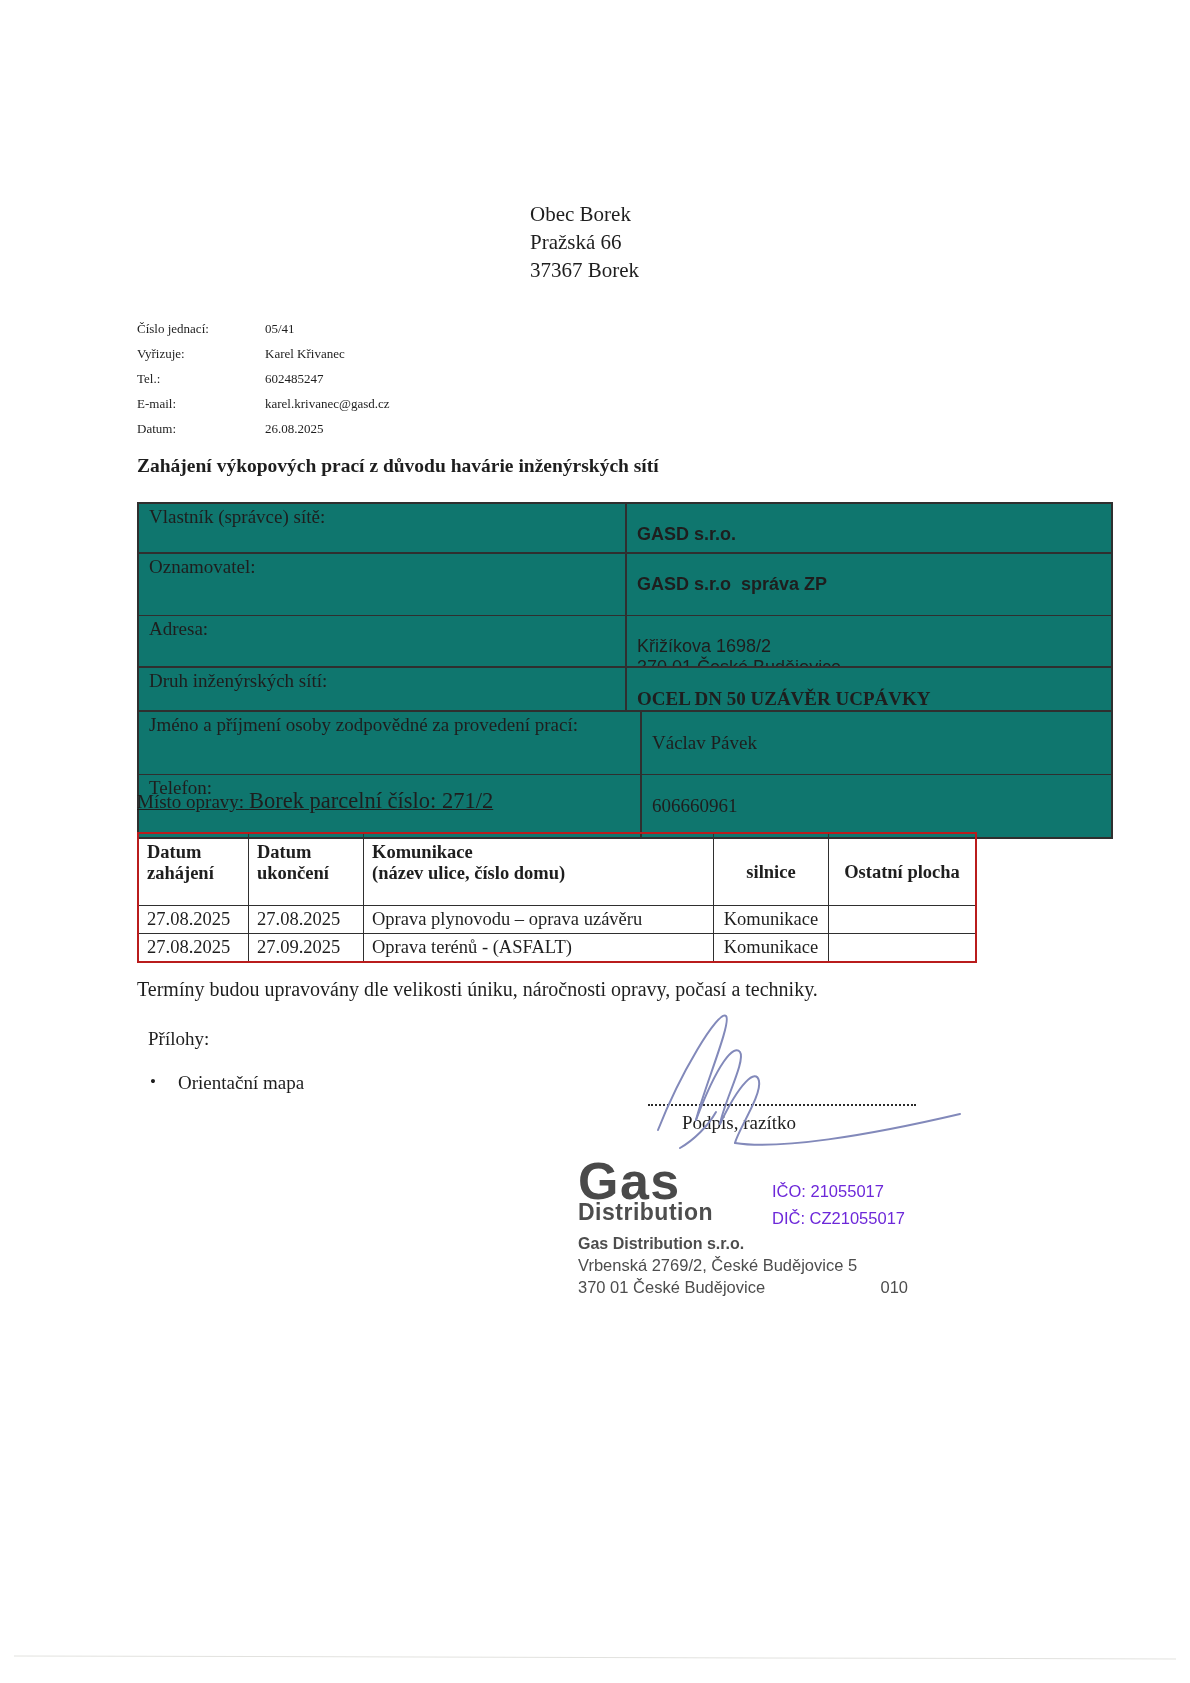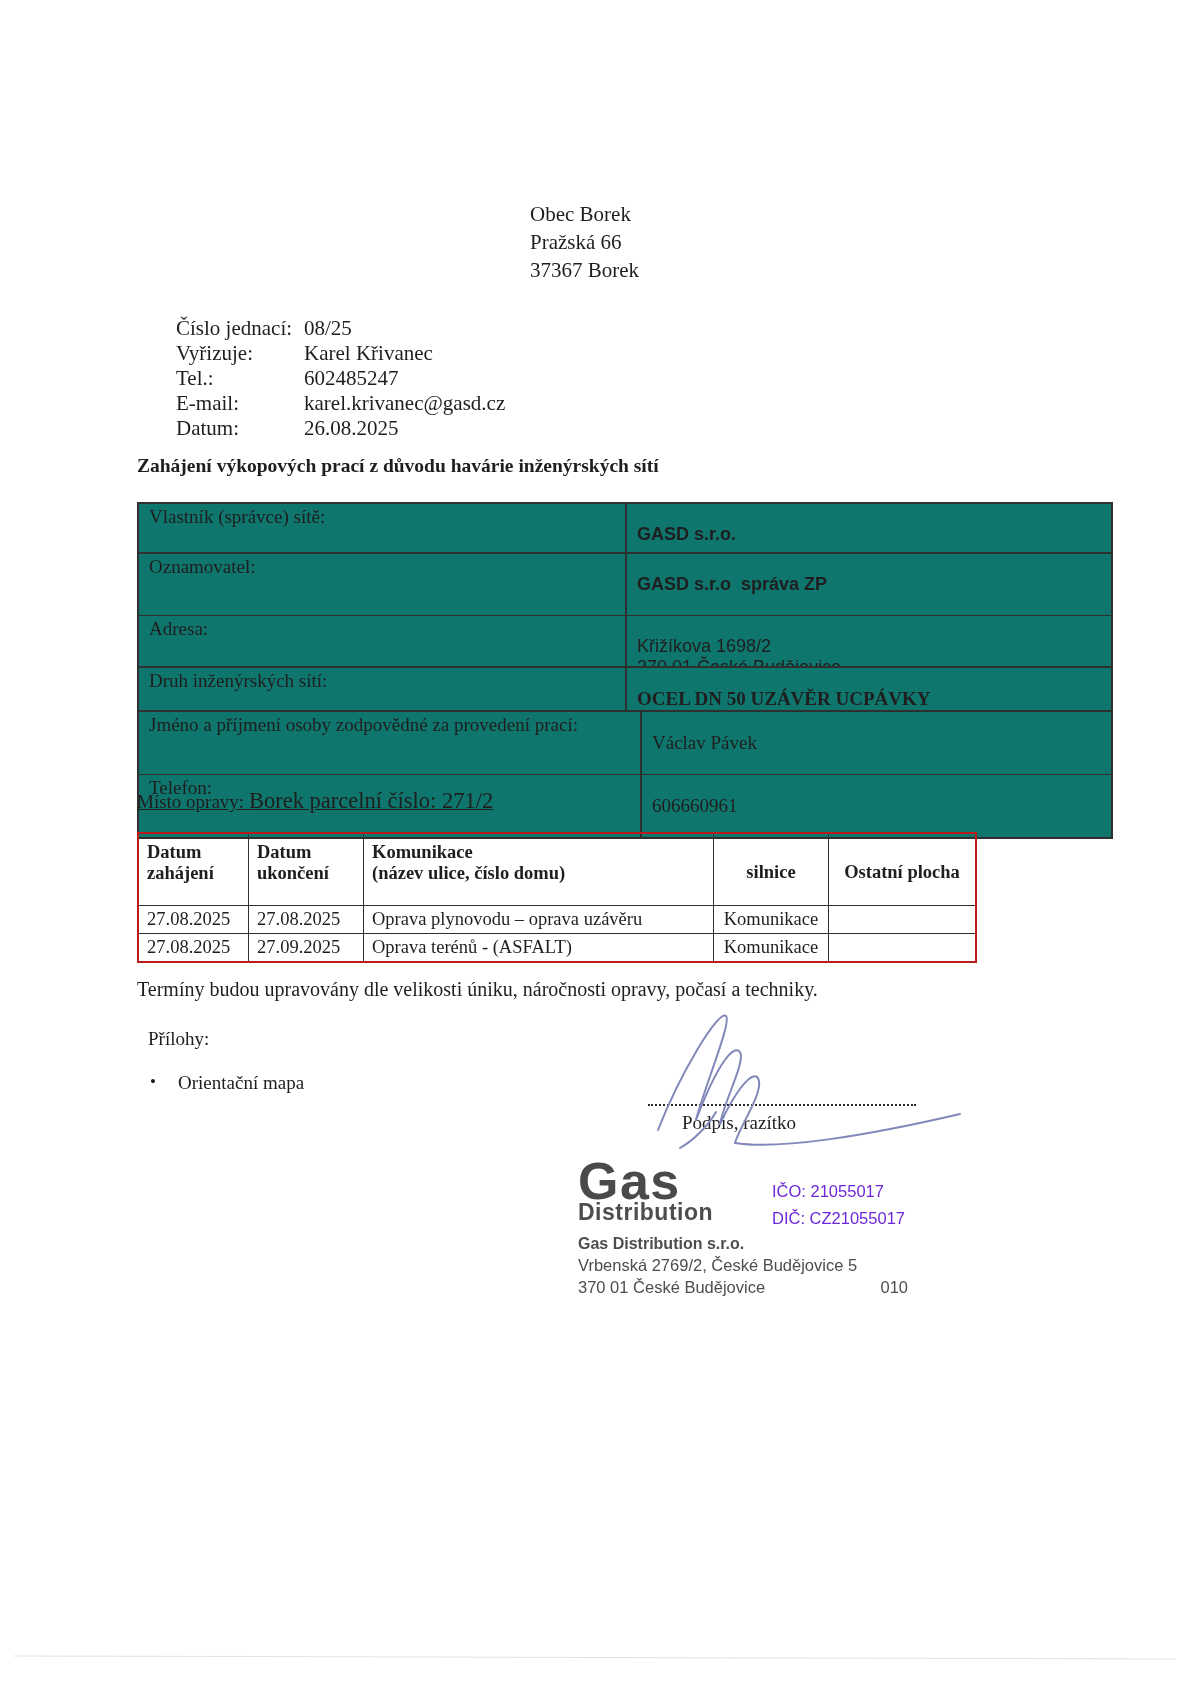--- a/index.html
+++ b/index.html
@@ -9,21 +9,21 @@
     margin:0 auto;
   }
   .abs{position:absolute;}
   .pl{white-space:pre-line;}
   .pw{white-space:pre-wrap;}
 
   
   .recipient{left:530px;top:200px;font-size:21px;line-height:28px;}
 
   
-  .meta{left:137px;top:316px;font-size:21px;line-height:25px;display:grid;grid-template-columns:128px auto;margin-left:39px;}
+  .meta{left:137px;top:316px;font-size:13px;line-height:25px;display:grid;grid-template-columns:128px auto;}
 
   
   .subject{left:137px;top:455px;font-weight:bold;font-size:19.5px;white-space:nowrap;}
 
   
   .kvtable{left:137px;width:976px;border:2px solid #2f2f2f;box-sizing:border-box;background:#0f766e;}
   .kvrow{display:flex;align-items:stretch;}
   .kvrow + .kvrow{border-top:1.5px solid #2f2f2f;}
   .kvlabel{width:488px;flex:0 0 auto;border-right:2px solid #2f2f2f;padding:2px 10px;font-size:19px;box-sizing:border-box;}
   .kvvalue{flex:1;padding:20px 10px;font-size:18px;font-family:"Liberation Sans",sans-serif;box-sizing:border-box;}
@@ -73,21 +73,21 @@
 <div class="page">
 
   <div class="abs recipient">
     <div>Obec Borek</div>
     <div>Pražská 66</div>
     <div>37367 Borek</div>
   </div>
 
   <div class="abs meta">
     <span>Číslo jednací:</span>
-    <span>08/25</span>
+    <span>05/41</span>
     <span>Vyřizuje:</span>
     <span>Karel Křivanec</span>
     <span>Tel.:</span>
     <span>602485247</span>
     <span>E-mail:</span>
     <span>karel.krivanec@gasd.cz</span>
     <span>Datum:</span>
     <span>26.08.2025</span>
   </div>
 

